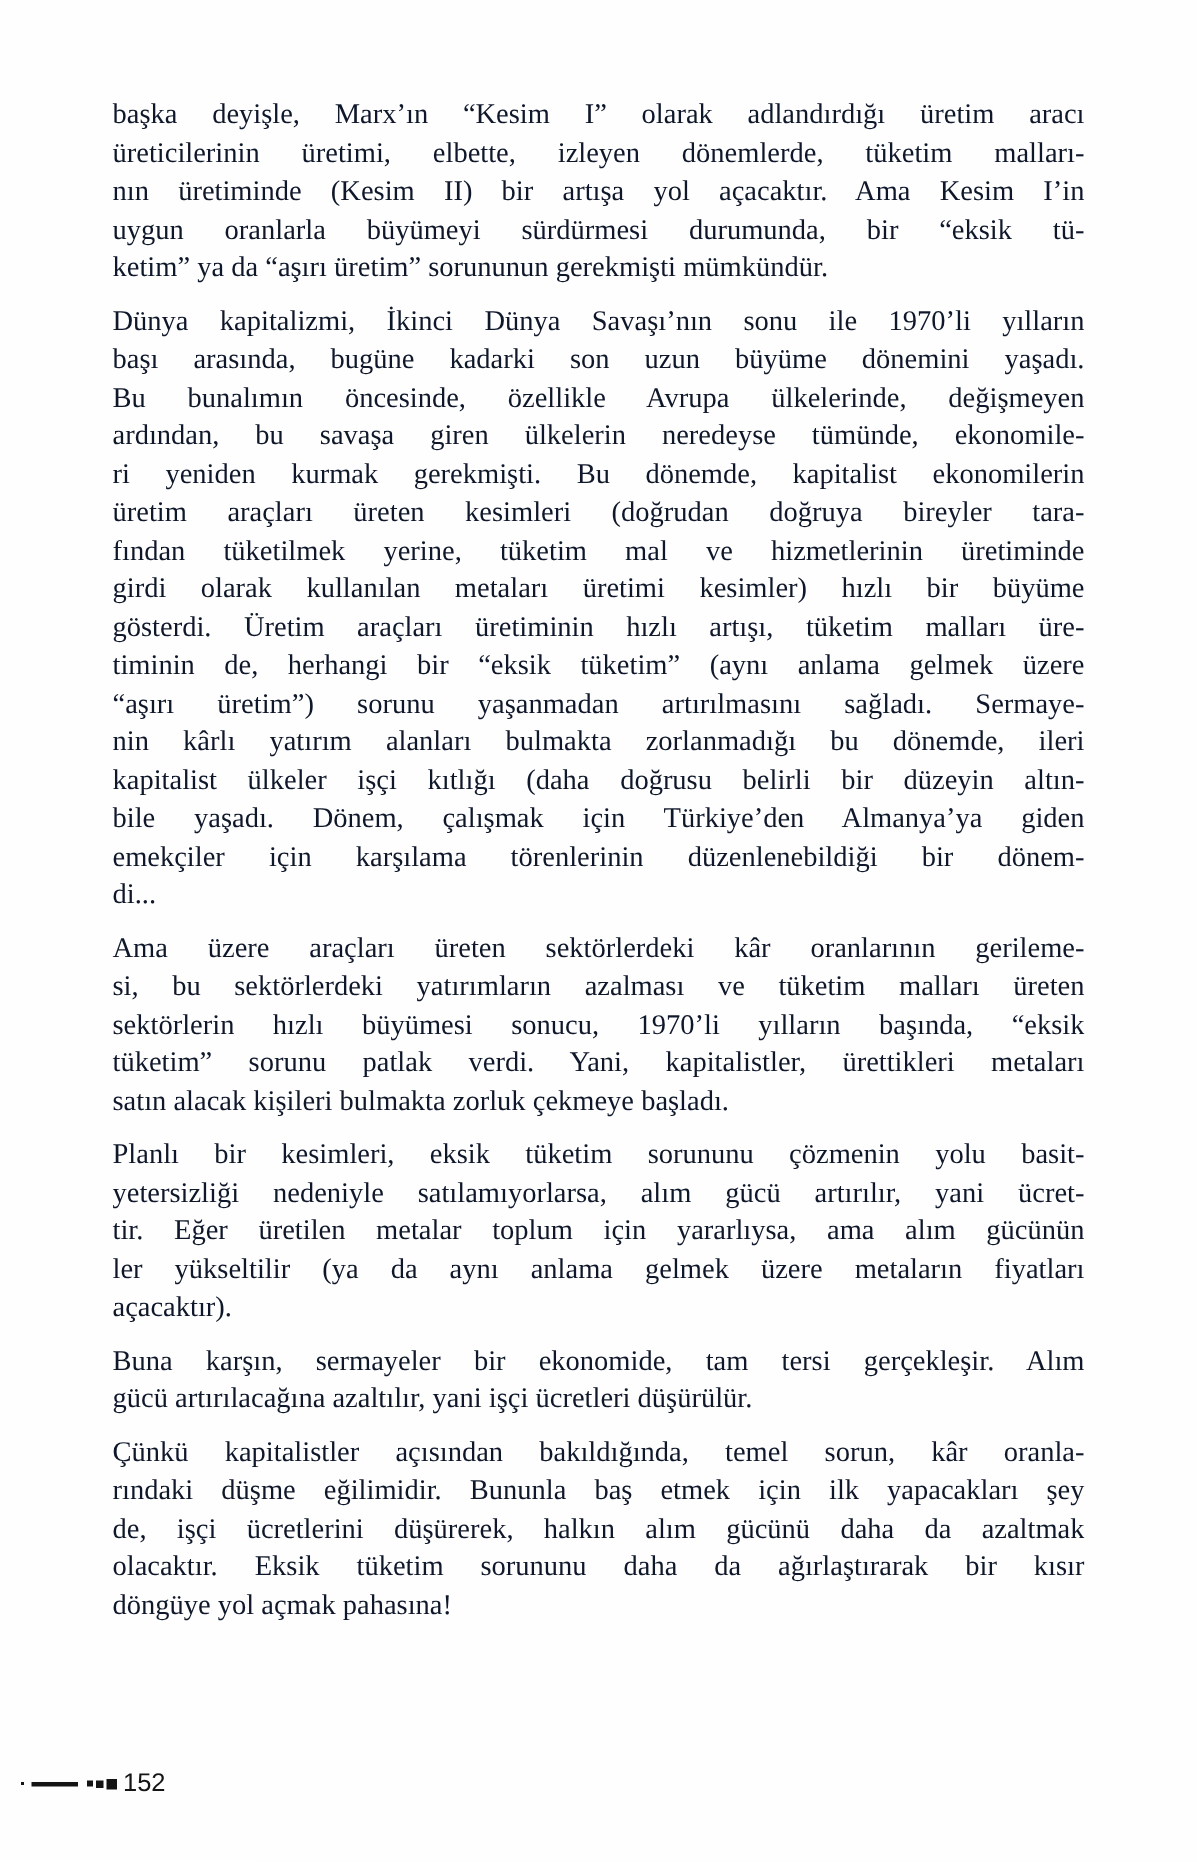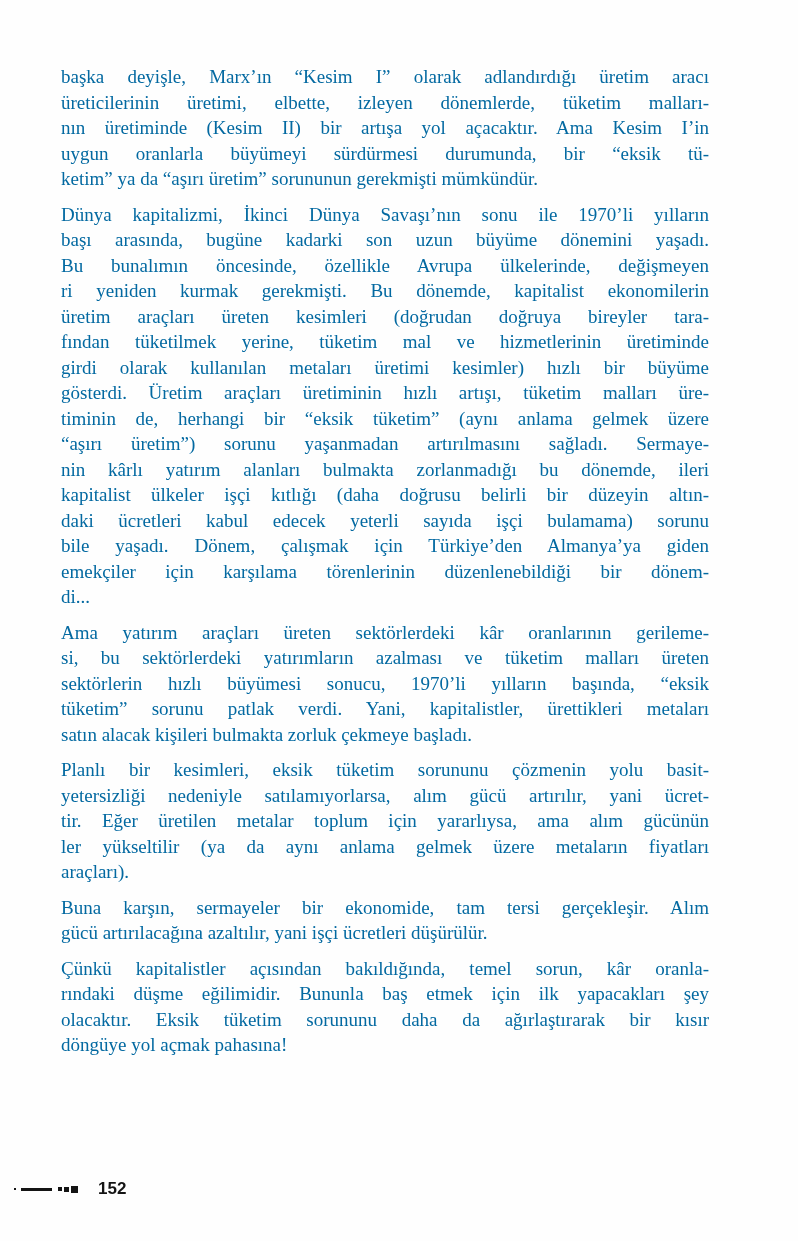--- a/index.html
+++ b/index.html
@@ -11,26 +11,26 @@
   .page {
     position: relative;
     width: 798px;
     height: 1241px;
     background: #fefefe;
     overflow: hidden;
     color: #141414;
   }
   .text-column {
     position: absolute;
-    left: 61px;
+    left: 75px;
     top: 64px;
     width: 648px;
     font-size: 19px;
     line-height: 25.5px;
-    color: #0369a1;
+    color: #0f172a;
   }
   .paragraph {
     margin: 0 0 10px 0;
   }
   .line {
     text-align: justify;
     text-align-last: justify;
     height: 25.5px;
     overflow: hidden;
     white-space: normal;
@@ -60,79 +60,80 @@
   }
   .footer .sq {
     background: #141414;
     display: inline-block;
   }
   .footer .sq1 { width: 4px; height: 4px; margin-left: 6px; }
   .footer .sq2 { width: 5px; height: 5px; margin-left: 2px; }
   .footer .sq3 { width: 7px; height: 7px; margin-left: 2px; }
   .footer .pagenum {
     font-family: "Liberation Sans", sans-serif;
-    font-weight: bold;
+    font-weight: normal;
     font-size: 17px;
     color: #141414;
-    margin-left: 20px;
+    margin-left: 4px;
     line-height: 18px;
   }
 </style>
 </head>
 <body>
 
 <div class="page">
 
   <div class="text-column">
       <div class="paragraph">
         <div class="line">başka deyişle, Marx’ın “Kesim I” olarak adlandırdığı üretim aracı</div>
         <div class="line">üreticilerinin üretimi, elbette, izleyen dönemlerde, tüketim malları-</div>
         <div class="line">nın üretiminde (Kesim II) bir artışa yol açacaktır. Ama Kesim I’in</div>
         <div class="line">uygun oranlarla büyümeyi sürdürmesi durumunda, bir “eksik tü-</div>
         <div class="line last">ketim” ya da “aşırı üretim” sorununun gerekmişti mümkündür.</div>
       </div>
       <div class="paragraph">
         <div class="line">Dünya kapitalizmi, İkinci Dünya Savaşı’nın sonu ile 1970’li yılların</div>
         <div class="line">başı arasında, bugüne kadarki son uzun büyüme dönemini yaşadı.</div>
         <div class="line">Bu bunalımın öncesinde, özellikle Avrupa ülkelerinde, değişmeyen</div>
+        <div class="line">ardından, bu savaşa giren ülkelerin neredeyse tümünde, ekonomile-</div>
         <div class="line">ri yeniden kurmak gerekmişti. Bu dönemde, kapitalist ekonomilerin</div>
         <div class="line">üretim araçları üreten kesimleri (doğrudan doğruya bireyler tara-</div>
         <div class="line">fından tüketilmek yerine, tüketim mal ve hizmetlerinin üretiminde</div>
         <div class="line">girdi olarak kullanılan metaları üretimi kesimler) hızlı bir büyüme</div>
         <div class="line">gösterdi. Üretim araçları üretiminin hızlı artışı, tüketim malları üre-</div>
         <div class="line">timinin de, herhangi bir “eksik tüketim” (aynı anlama gelmek üzere</div>
         <div class="line">“aşırı üretim”) sorunu yaşanmadan artırılmasını sağladı. Sermaye-</div>
         <div class="line">nin kârlı yatırım alanları bulmakta zorlanmadığı bu dönemde, ileri</div>
         <div class="line">kapitalist ülkeler işçi kıtlığı (daha doğrusu belirli bir düzeyin altın-</div>
-        <div class="line">daki ücretleri kabul edecek yeterli sayıda işçi bulamama) sorunu</div>
         <div class="line">bile yaşadı. Dönem, çalışmak için Türkiye’den Almanya’ya giden</div>
         <div class="line">emekçiler için karşılama törenlerinin düzenlenebildiği bir dönem-</div>
         <div class="line last">di...</div>
       </div>
       <div class="paragraph">
-        <div class="line">Ama yatırım araçları üreten sektörlerdeki kâr oranlarının gerileme-</div>
+        <div class="line">Ama üzere araçları üreten sektörlerdeki kâr oranlarının gerileme-</div>
         <div class="line">si, bu sektörlerdeki yatırımların azalması ve tüketim malları üreten</div>
         <div class="line">sektörlerin hızlı büyümesi sonucu, 1970’li yılların başında, “eksik</div>
         <div class="line">tüketim” sorunu patlak verdi. Yani, kapitalistler, ürettikleri metaları</div>
         <div class="line last">satın alacak kişileri bulmakta zorluk çekmeye başladı.</div>
       </div>
       <div class="paragraph">
         <div class="line">Planlı bir kesimleri, eksik tüketim sorununu çözmenin yolu basit-</div>
         <div class="line">yetersizliği nedeniyle satılamıyorlarsa, alım gücü artırılır, yani ücret-</div>
         <div class="line">tir. Eğer üretilen metalar toplum için yararlıysa, ama alım gücünün</div>
         <div class="line">ler yükseltilir (ya da aynı anlama gelmek üzere metaların fiyatları</div>
-        <div class="line last">araçları).</div>
+        <div class="line last">açacaktır).</div>
       </div>
       <div class="paragraph">
         <div class="line">Buna karşın, sermayeler bir ekonomide, tam tersi gerçekleşir. Alım</div>
         <div class="line last">gücü artırılacağına azaltılır, yani işçi ücretleri düşürülür.</div>
       </div>
       <div class="paragraph">
         <div class="line">Çünkü kapitalistler açısından bakıldığında, temel sorun, kâr oranla-</div>
         <div class="line">rındaki düşme eğilimidir. Bununla baş etmek için ilk yapacakları şey</div>
+        <div class="line">de, işçi ücretlerini düşürerek, halkın alım gücünü daha da azaltmak</div>
         <div class="line">olacaktır. Eksik tüketim sorununu daha da ağırlaştırarak bir kısır</div>
         <div class="line last">döngüye yol açmak pahasına!</div>
       </div>
     </div>
 
   <div class="footer">
     <span class="dot"></span>
     <span class="rule"></span>
     <span class="sq sq1"></span>
     <span class="sq sq2"></span>

